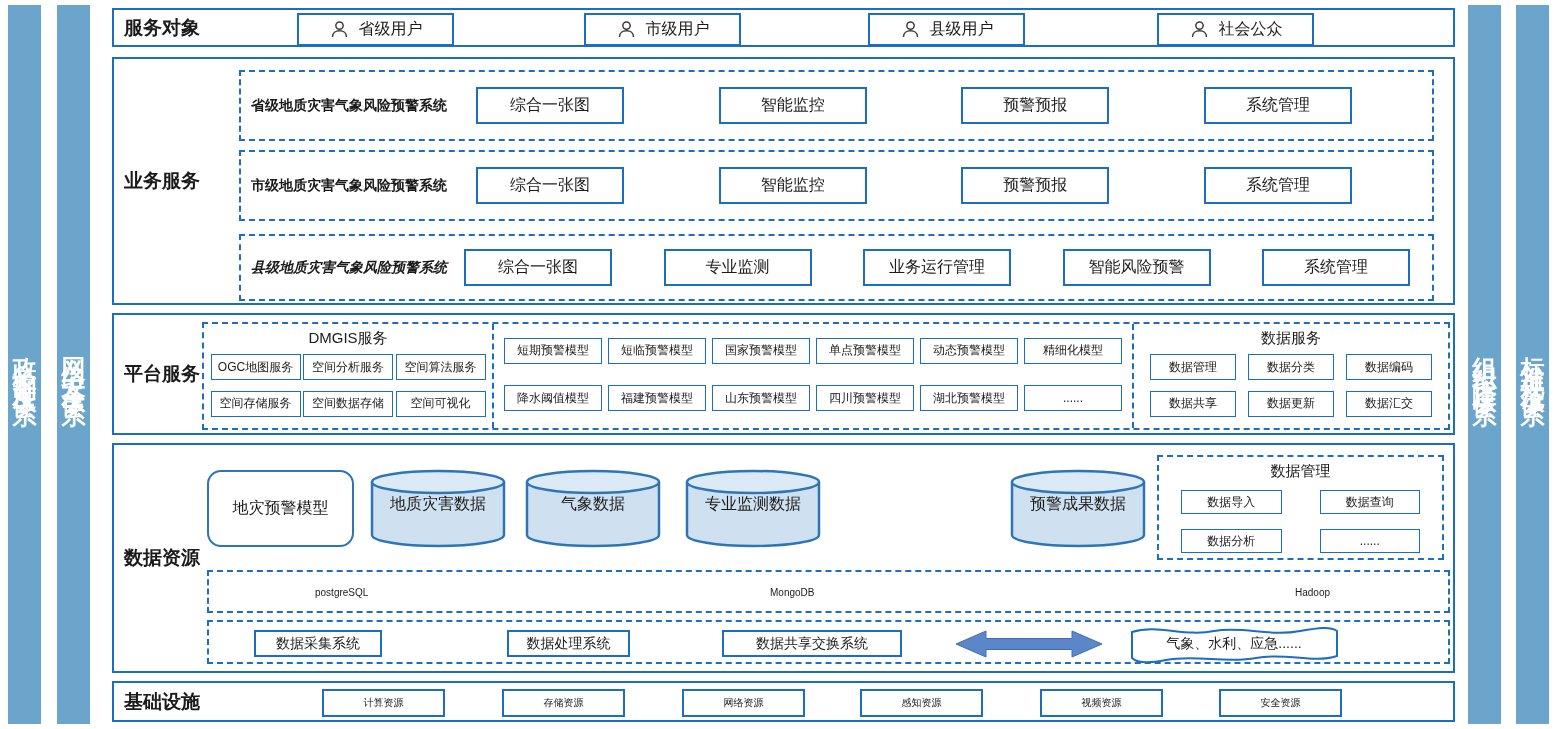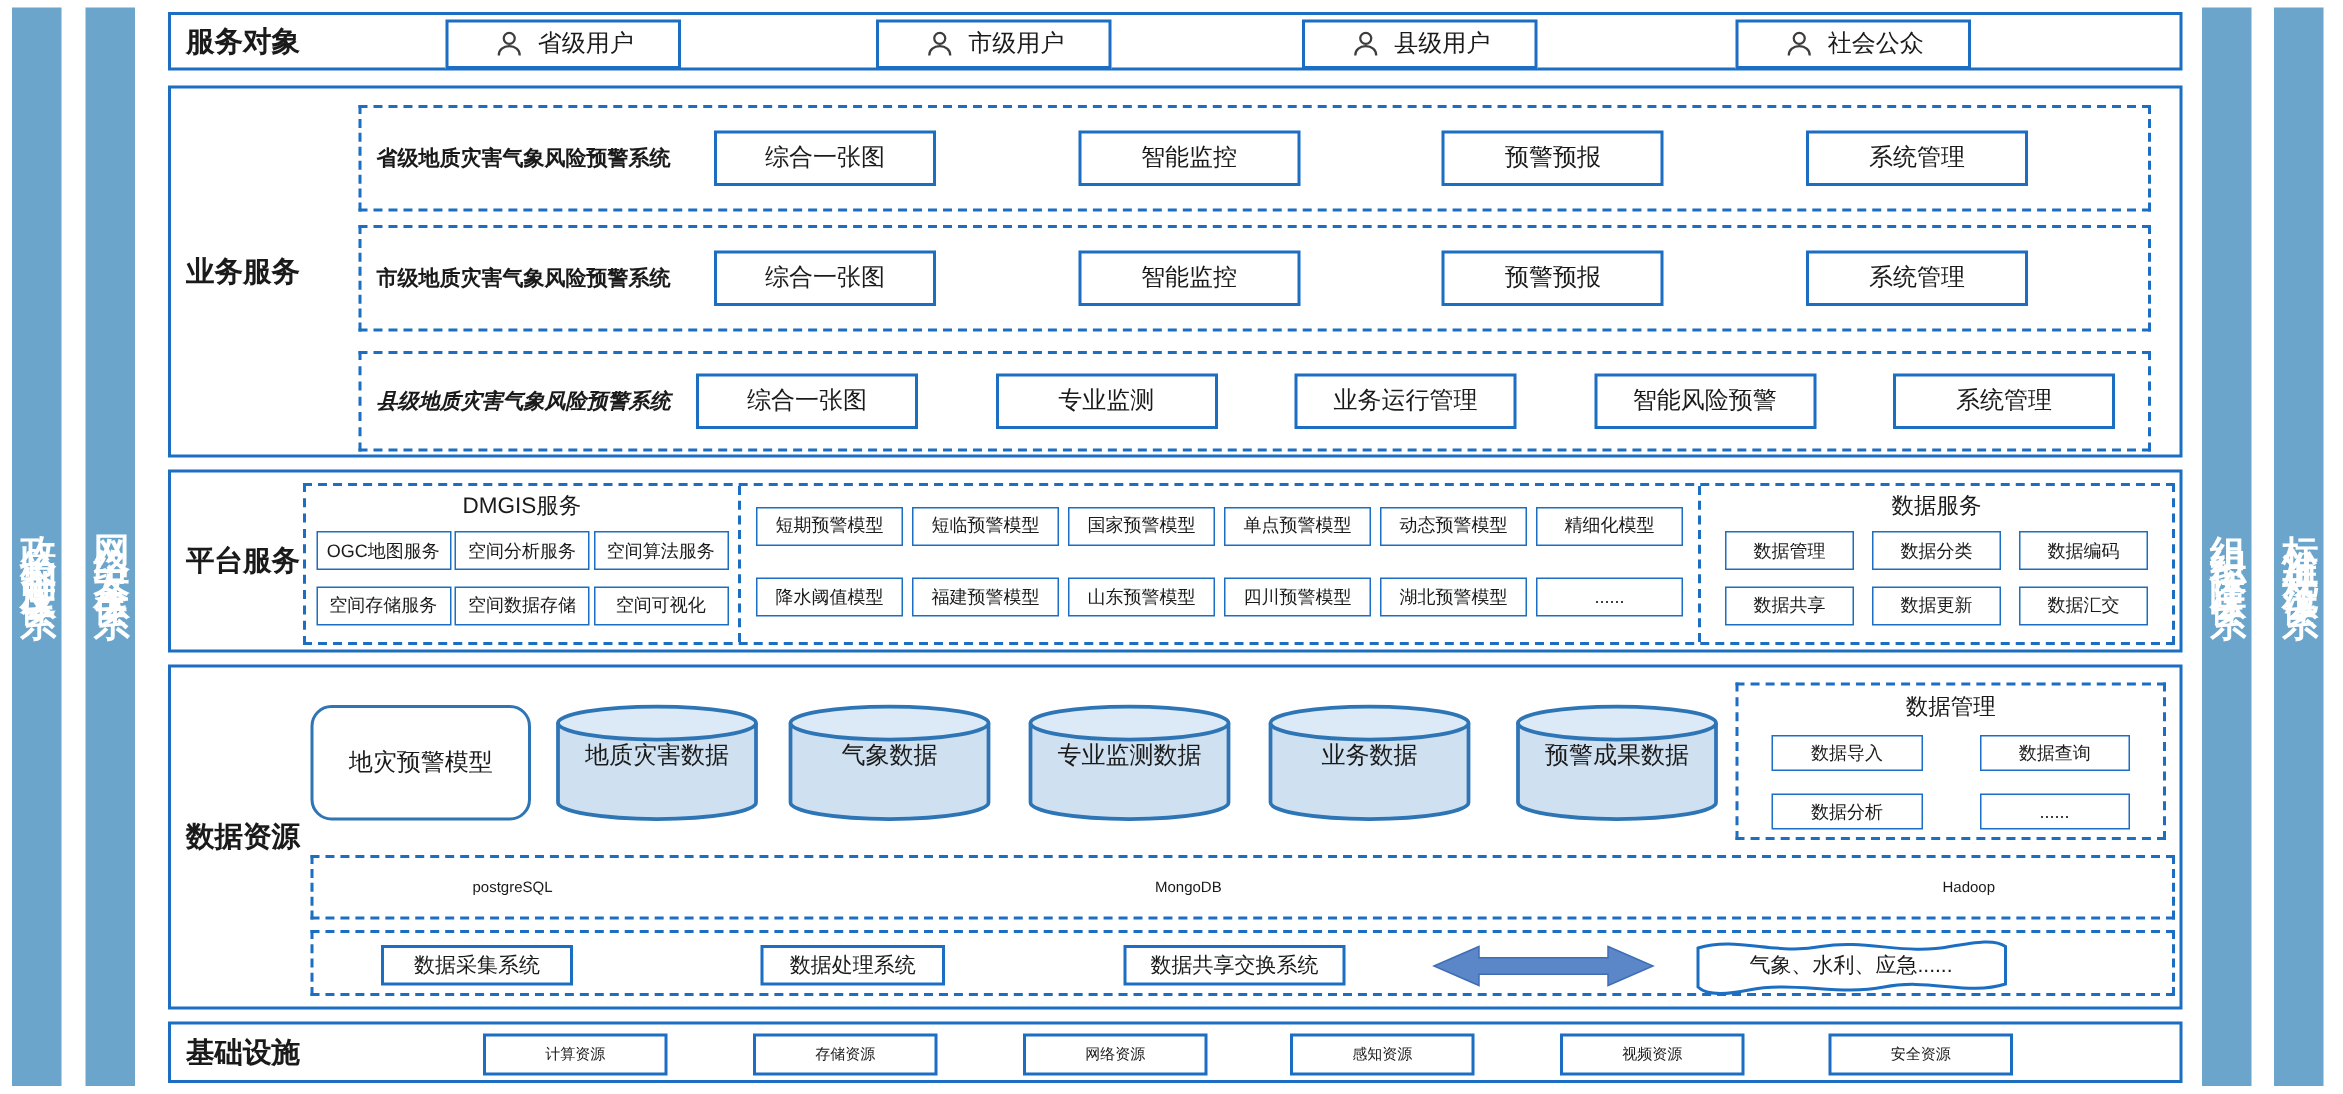--- a/index.html
+++ b/index.html
@@ -221,27 +221,20 @@
         </svg>
       <span>气象数据</span>
     </div>
     <div class="cyl" style="left:570px">
       <svg viewBox="0 0 138 80">
           <path d="M3 13 v53 a66 11 0 0 0 132 0 V13" fill="#cfe0f1" stroke="#2e75b6" stroke-width="2.5"></path>
           <ellipse cx="69" cy="13" rx="66" ry="11" fill="#dce9f6" stroke="#2e75b6" stroke-width="2.5"></ellipse>
         </svg>
       <span>专业监测数据</span>
     </div>
-    <div class="cyl" style="left:730px">
-      <svg viewBox="0 0 138 80">
-          <path d="M3 13 v53 a66 11 0 0 0 132 0 V13" fill="#cfe0f1" stroke="#2e75b6" stroke-width="2.5"></path>
-          <ellipse cx="69" cy="13" rx="66" ry="11" fill="#dce9f6" stroke="#2e75b6" stroke-width="2.5"></ellipse>
-        </svg>
-      <span>业务数据</span>
-    </div>
     <div class="cyl" style="left:895px">
       <svg viewBox="0 0 138 80">
           <path d="M3 13 v53 a66 11 0 0 0 132 0 V13" fill="#cfe0f1" stroke="#2e75b6" stroke-width="2.5"></path>
           <ellipse cx="69" cy="13" rx="66" ry="11" fill="#dce9f6" stroke="#2e75b6" stroke-width="2.5"></ellipse>
         </svg>
       <span>预警成果数据</span>
     </div>
 
     <div class="dm-box">
       <div class="dm-title">数据管理</div>
@@ -255,21 +248,21 @@
 
     <div class="db-box">
       <span class="db-name" style="left:58px">postgreSQL</span>
       <span class="db-name" style="left:513px">MongoDB</span>
       <span class="db-name" style="left:1038px">Hadoop</span>
     </div>
 
     <div class="io-box">
       <div class="io-item" style="left:45px;width:128px">数据采集系统</div>
       <div class="io-item" style="left:298px;width:123px">数据处理系统</div>
-      <div class="io-item" style="left:540px;width:148px">数据共享交换系统</div>
+      <div class="io-item" style="left:513px;width:180px">数据共享交换系统</div>
       <div class="arrow-wrap">
         <svg viewBox="0 0 150 30" width="150" height="30">
             <path d="M2 15 L32 2 L32 9.5 L118 9.5 L118 2 L148 15 L118 28 L118 20.5 L32 20.5 L32 28 Z" fill="#5b87c8" stroke="#3f6eb5" stroke-width="1"></path>
           </svg>
       </div>
       <div class="wavy">
         <svg viewBox="0 0 216 42">
             <path d="M6 9 C 32 1, 58 14, 88 8 C 118 3, 144 14, 174 8 C 192 5, 204 3, 211 8 L 211 33 C 186 41, 160 29, 130 35 C 100 41, 70 31, 40 37 C 25 40, 12 41, 6 35 Z" fill="#ffffff" stroke="#1b6ec2" stroke-width="2"></path>
           </svg>
         <span>气象、水利、应急......</span>

